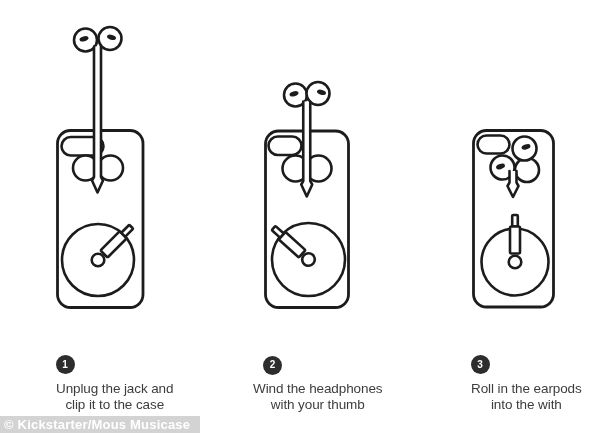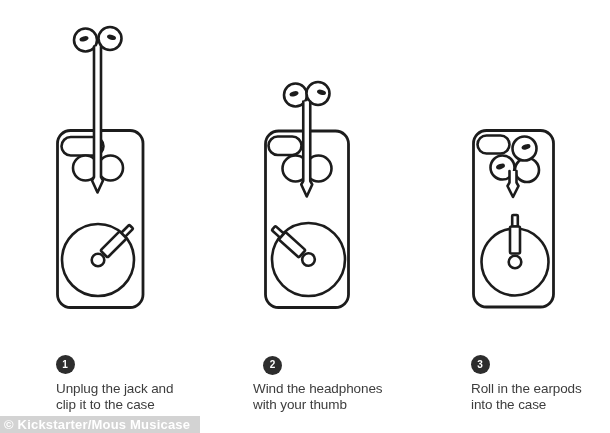--- a/index.html
+++ b/index.html
@@ -16,21 +16,21 @@
   .grille{fill:#1c1c1c;stroke:none;}
   .badge{
     position:absolute;width:19px;height:19px;border-radius:50%;
     background:#2d2d2d;color:#ffffff;
     display:flex;align-items:center;justify-content:center;
     font-size:10px;font-weight:700;line-height:1;
   }
   .caption{
     position:absolute;
     color:#3d3d3d;font-size:13.5px;line-height:16px;
-    white-space:pre-line;letter-spacing:-0.1px;
+    white-space:pre-line;letter-spacing:-0.1px;text-align:center;
   }
   .watermark{
     position:absolute;left:0;top:416px;height:17px;
     background:#d3d3d3;color:#ffffff;
     font-size:13px;font-weight:700;letter-spacing:0.2px;
     display:flex;align-items:center;
     padding:0 10px 0 4px;
   }
 </style>
 </head>
@@ -102,17 +102,17 @@
 
   <div class="badge" style="left:55.5px;top:355px">1</div>
   <div class="badge" style="left:263px;top:355.5px">2</div>
   <div class="badge" style="left:470.5px;top:355px">3</div>
 
   <div class="caption" style="left:56px;top:381px">Unplug the jack and
 clip it to the case</div>
   <div class="caption" style="left:253px;top:381px">Wind the headphones
 with your thumb</div>
   <div class="caption" style="left:471px;top:381px">Roll in the earpods
-into the case</div>
+into the with</div>
 
   <div class="watermark">© Kickstarter/Mous Musicase</div>
 
 </div>
 
 </body></html>

